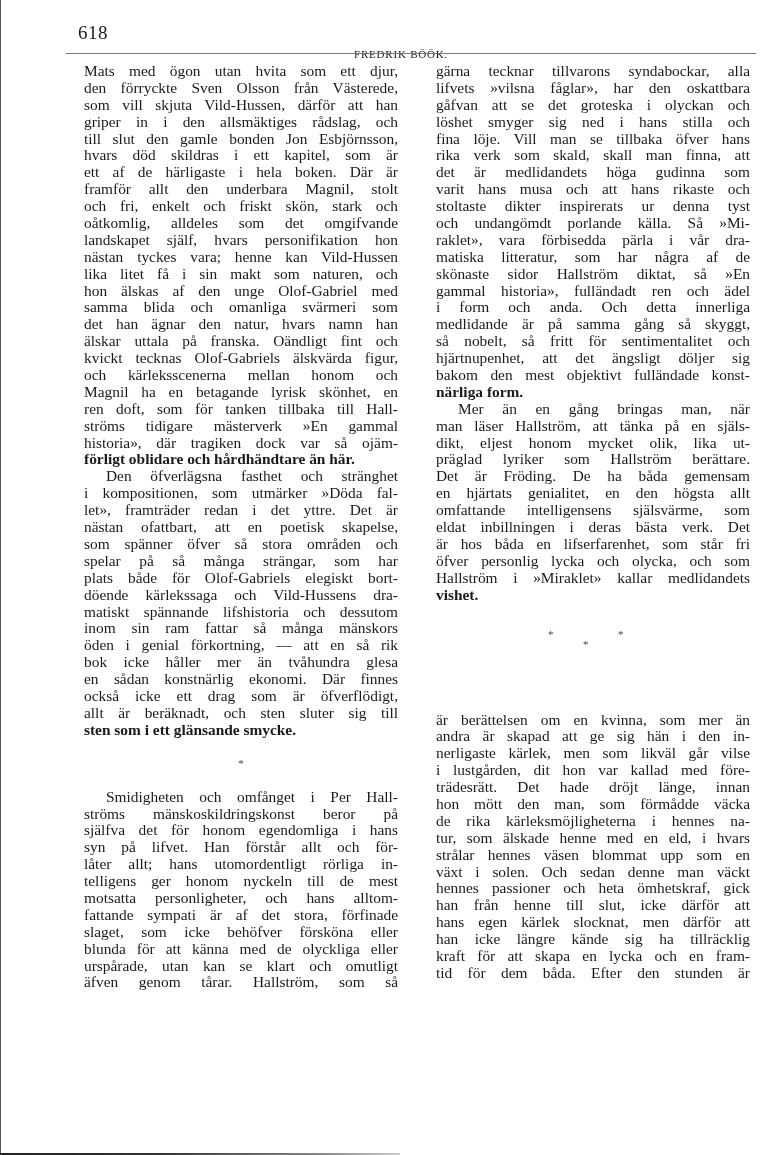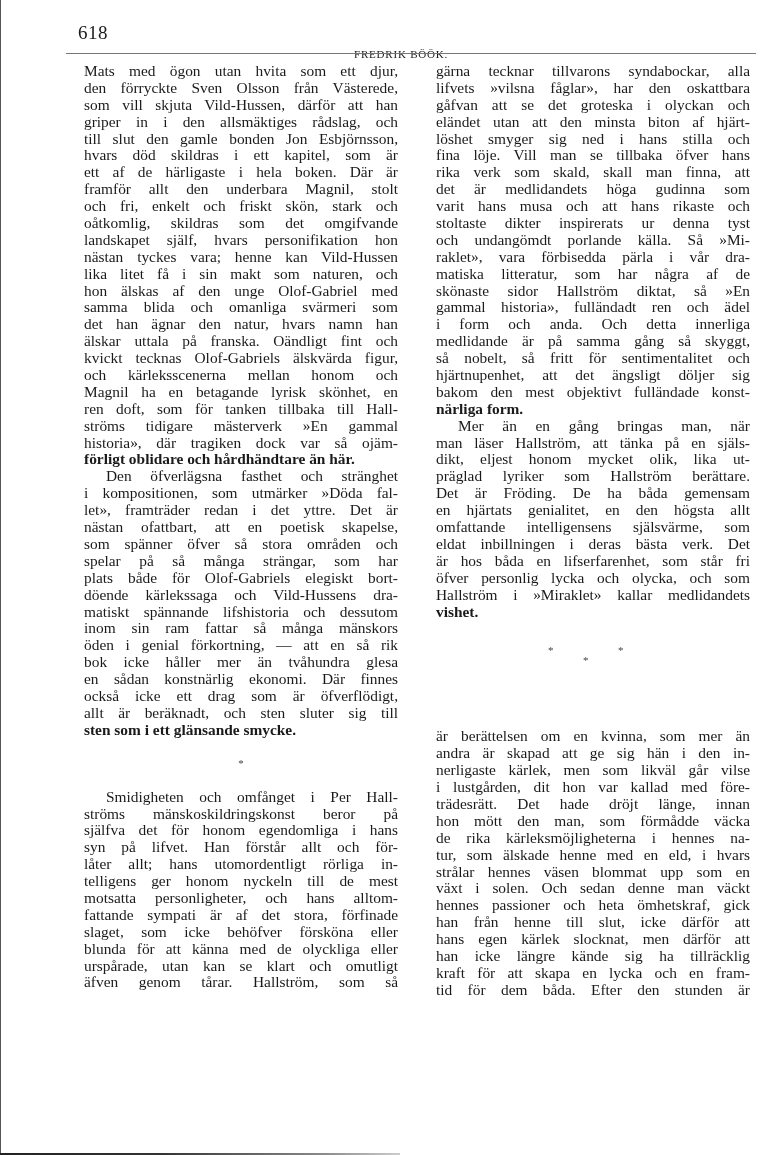--- a/index.html
+++ b/index.html
@@ -39,21 +39,21 @@
     <div>
         <span class="line">Mats med ögon utan hvita som ett djur,</span>
         <span class="line">den förryckte Sven Olsson från Västerede,</span>
         <span class="line">som vill skjuta Vild-Hussen, därför att han</span>
         <span class="line">griper in i den allsmäktiges rådslag, och</span>
         <span class="line">till slut den gamle bonden Jon Esbjörnsson,</span>
         <span class="line">hvars död skildras i ett kapitel, som är</span>
         <span class="line">ett af de härligaste i hela boken. Där är</span>
         <span class="line">framför allt den underbara Magnil, stolt</span>
         <span class="line">och fri, enkelt och friskt skön, stark och</span>
-        <span class="line">oåtkomlig, skildras som det omgifvande</span>
+        <span class="line">oåtkomlig, alldeles som det omgifvande</span>
         <span class="line">landskapet själf, hvars personifikation hon</span>
         <span class="line">nästan tyckes vara; henne kan Vild-Hussen</span>
         <span class="line">lika litet få i sin makt som naturen, och</span>
         <span class="line">hon älskas af den unge Olof-Gabriel med</span>
         <span class="line">samma blida och omanliga svärmeri som</span>
         <span class="line">det han ägnar den natur, hvars namn han</span>
         <span class="line">älskar uttala på franska. Oändligt fint och</span>
         <span class="line">kvickt tecknas Olof-Gabriels älskvärda figur,</span>
         <span class="line">och kärleksscenerna mellan honom och</span>
         <span class="line">Magnil ha en betagande lyrisk skönhet, en</span>
@@ -95,21 +95,20 @@
         <span class="line">urspårade, utan kan se klart och omutligt</span>
         <span class="line">äfven genom tårar. Hallström, som så</span>
       </div>
   </div>
 
   <div class="col col-right">
     <div>
         <span class="line">gärna tecknar tillvarons syndabockar, alla</span>
         <span class="line">lifvets »vilsna fåglar», har den oskattbara</span>
         <span class="line">gåfvan att se det groteska i olyckan och</span>
-        <span class="line">eländet utan att den minsta biton af hjärt-</span>
         <span class="line">löshet smyger sig ned i hans stilla och</span>
         <span class="line">fina löje. Vill man se tillbaka öfver hans</span>
         <span class="line">rika verk som skald, skall man finna, att</span>
         <span class="line">det är medlidandets höga gudinna som</span>
         <span class="line">varit hans musa och att hans rikaste och</span>
         <span class="line">stoltaste dikter inspirerats ur denna tyst</span>
         <span class="line">och undangömdt porlande källa. Så »Mi-</span>
         <span class="line">raklet», vara förbisedda pärla i vår dra-</span>
         <span class="line">matiska litteratur, som har några af de</span>
         <span class="line">skönaste sidor Hallström diktat, så »En</span>

